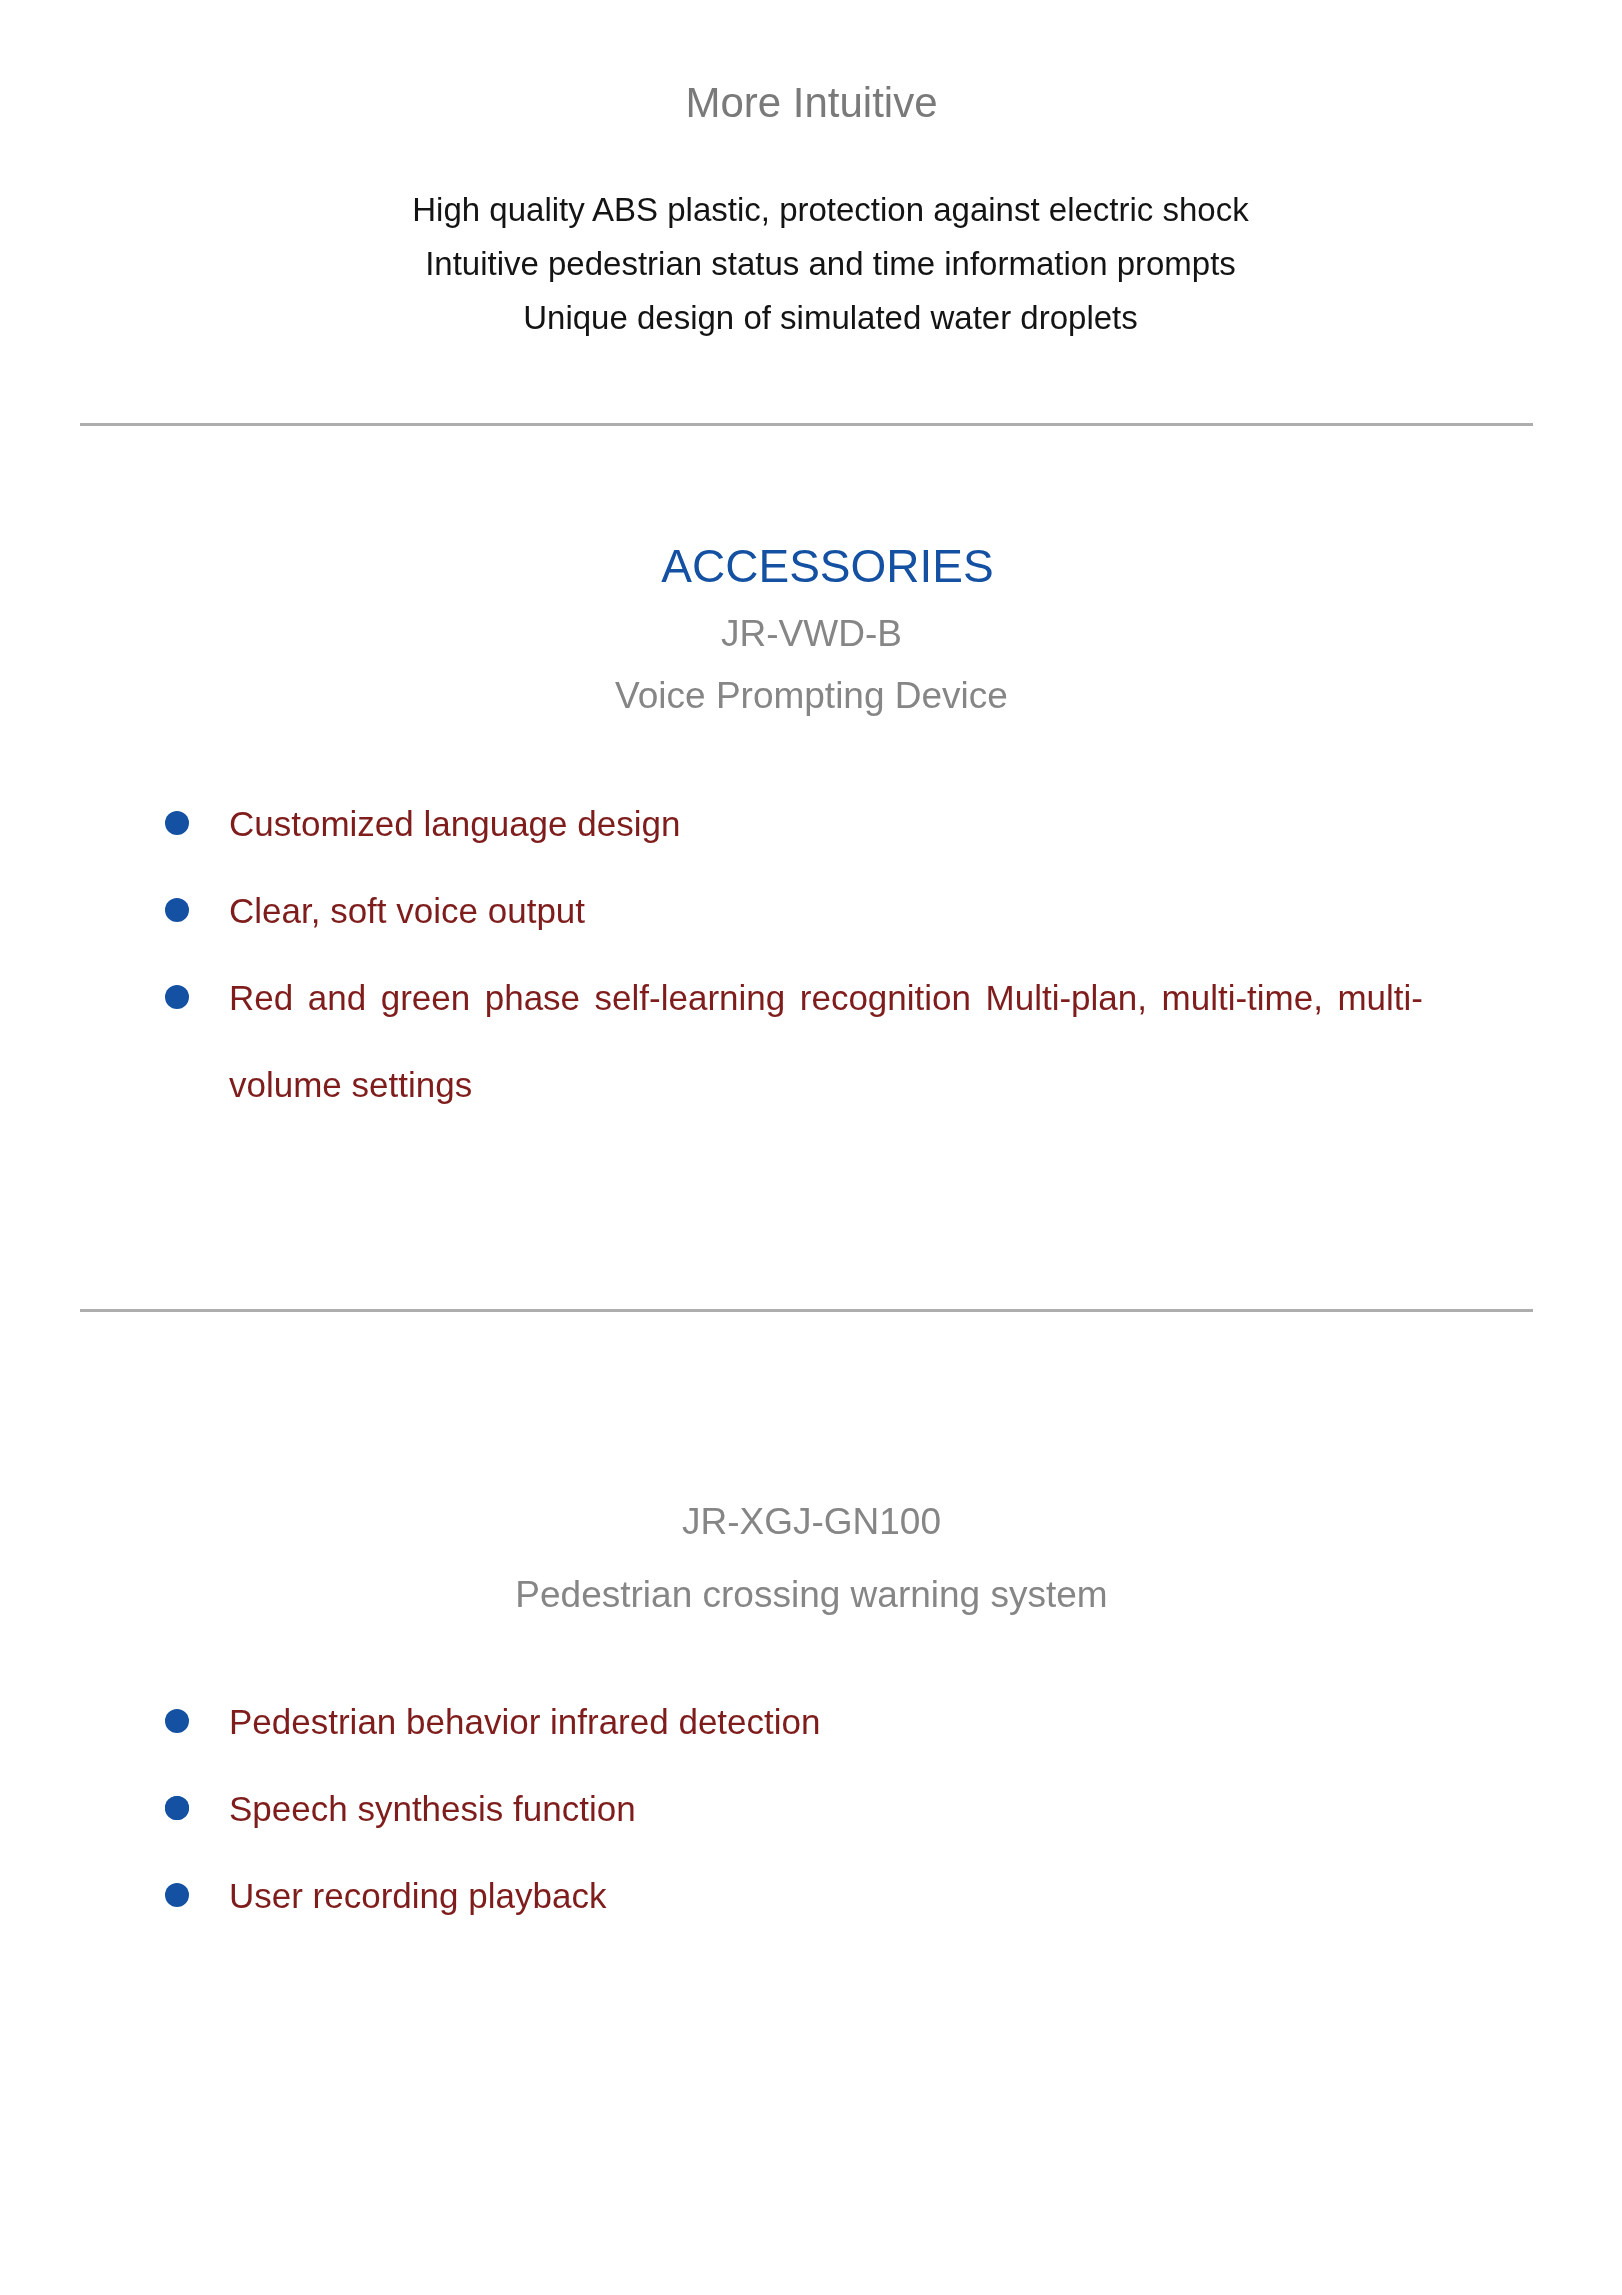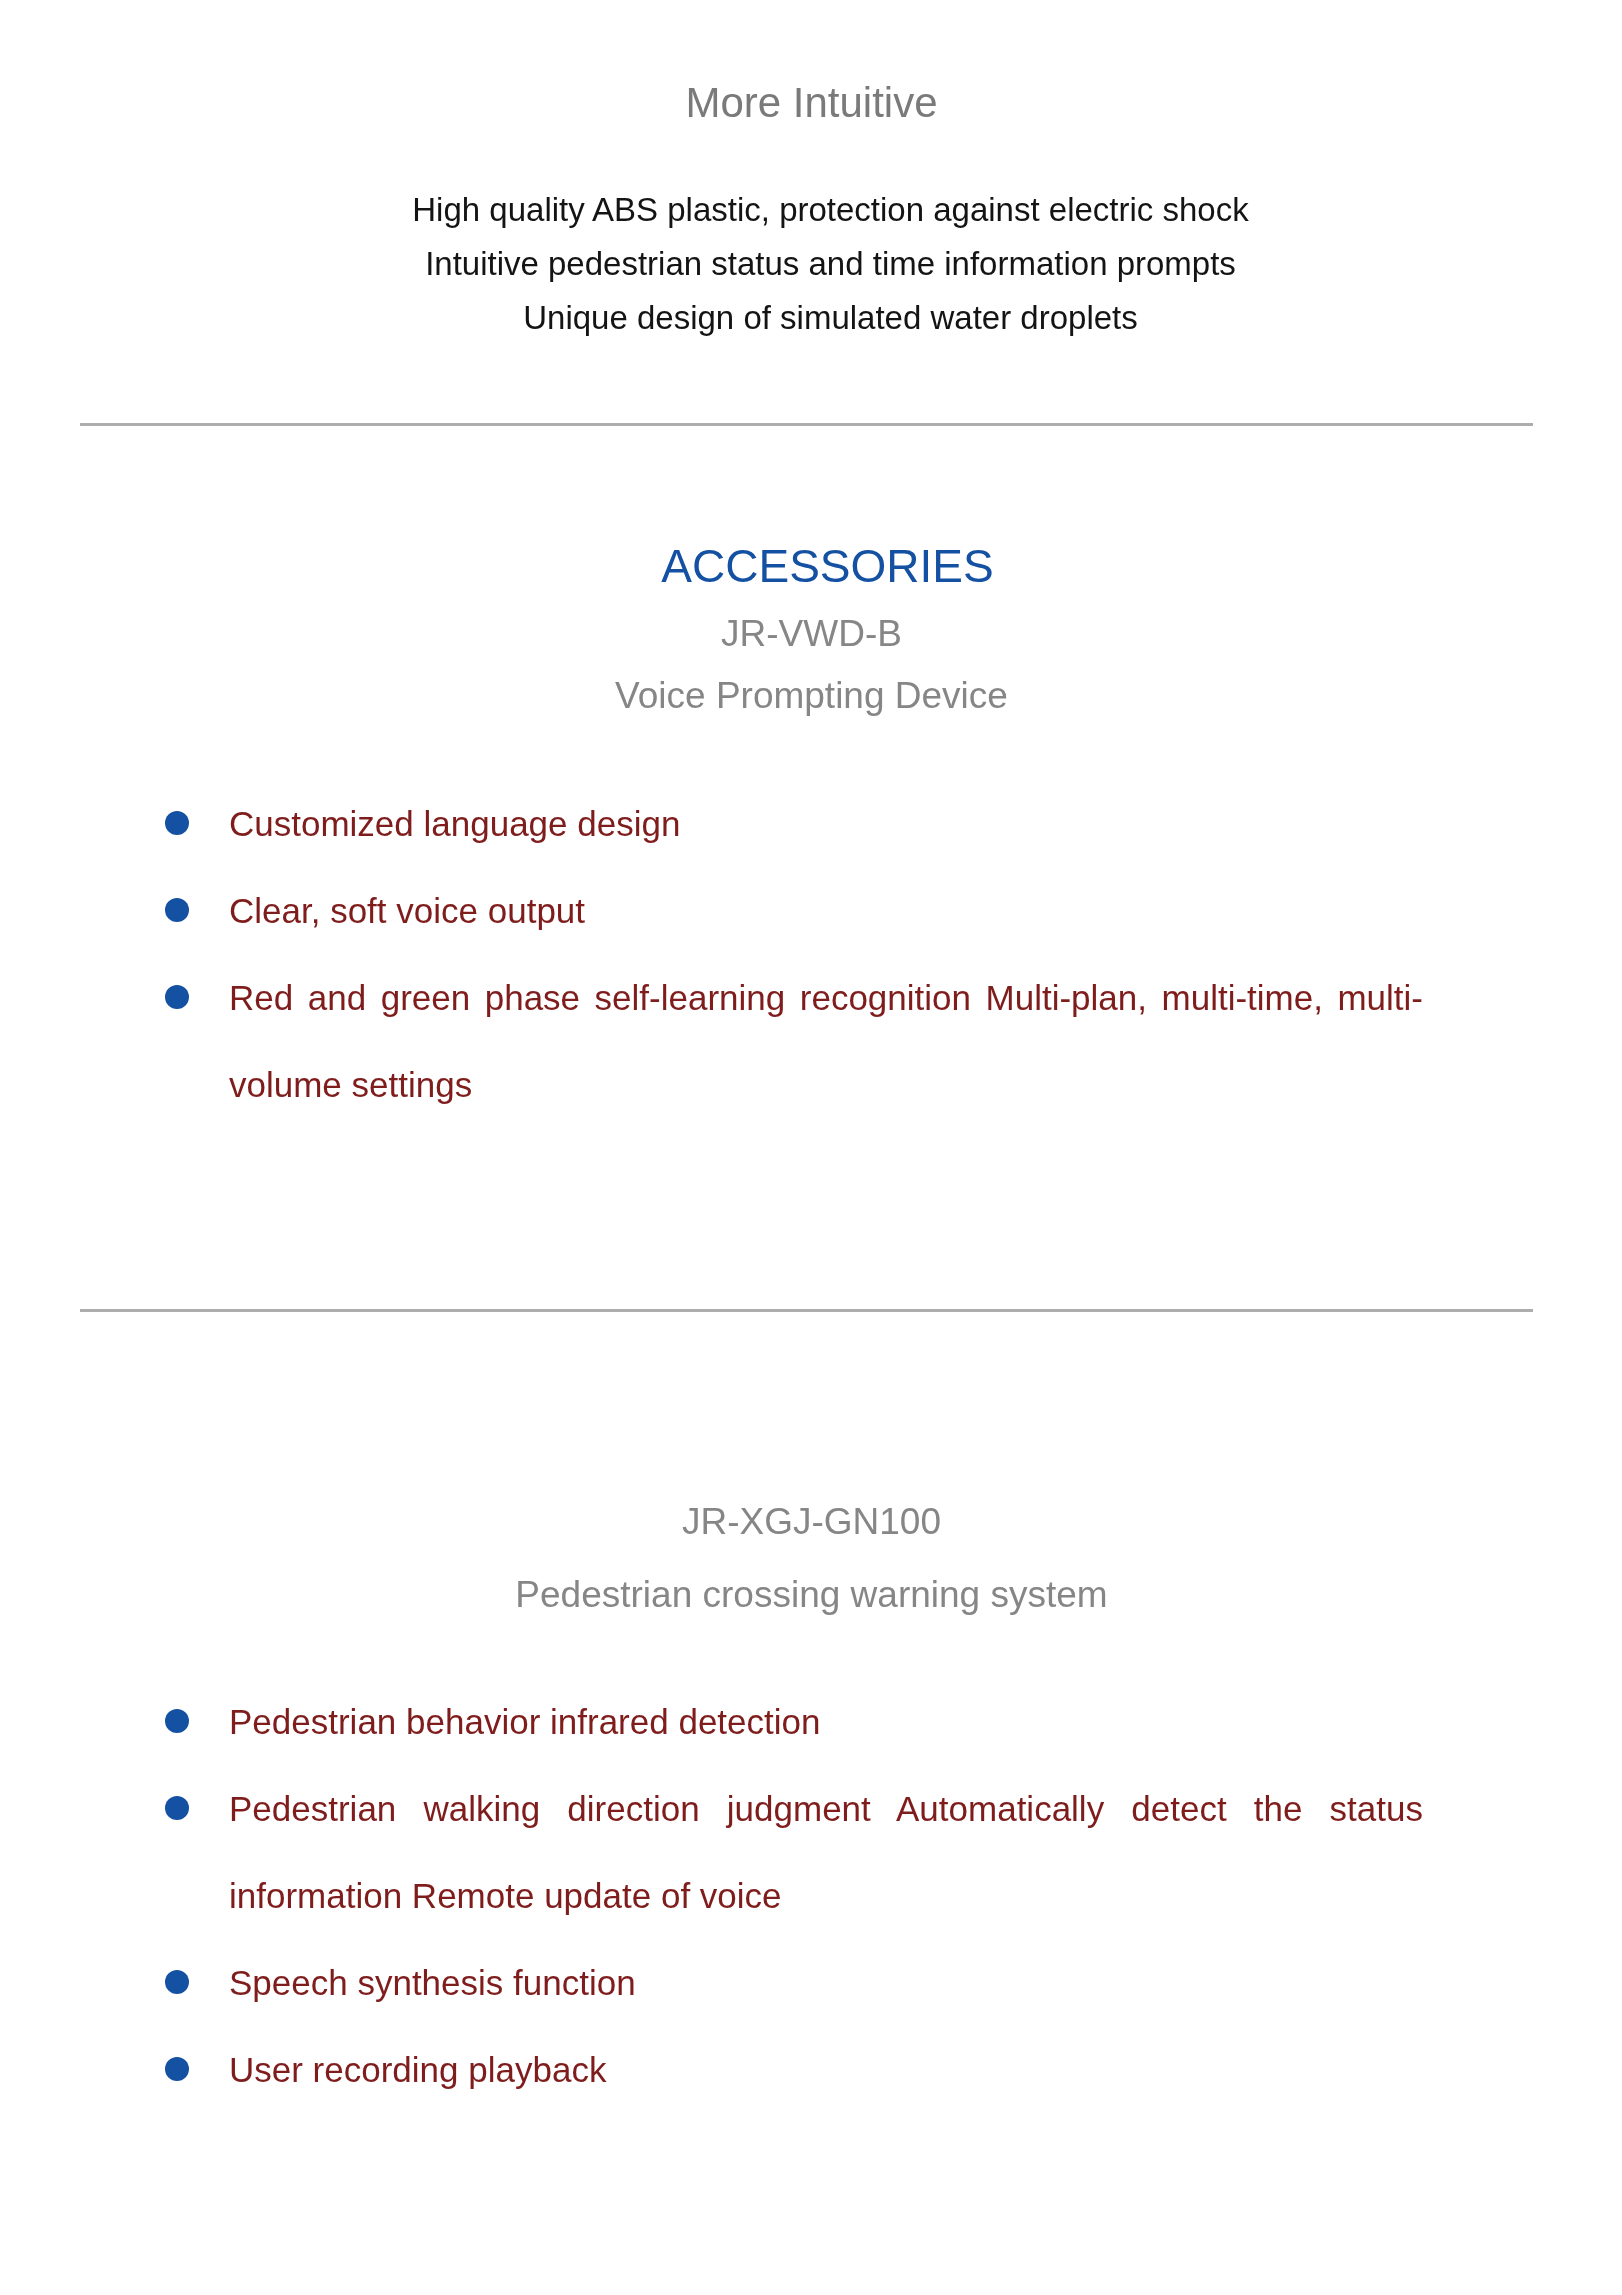--- a/index.html
+++ b/index.html
@@ -140,21 +140,20 @@
 
   <div class="model-line ws-product">Pedestrian crossing warning system</div>
 
   <ul class="feature-list ws-features">
     <li>
       <span class="bullet"></span>
       <span>Pedestrian behavior infrared detection</span>
     </li>
     <li>
       <span class="bullet"></span>
-      <span>Pedestrian walking direction judgment Automatically detect the status information Remote update of voice</span>
     </li>
     <li>
       <span class="bullet"></span>
       <span>Speech synthesis function</span>
     </li>
     <li>
       <span class="bullet"></span>
       <span>User recording playback</span>
     </li>
   </ul>

